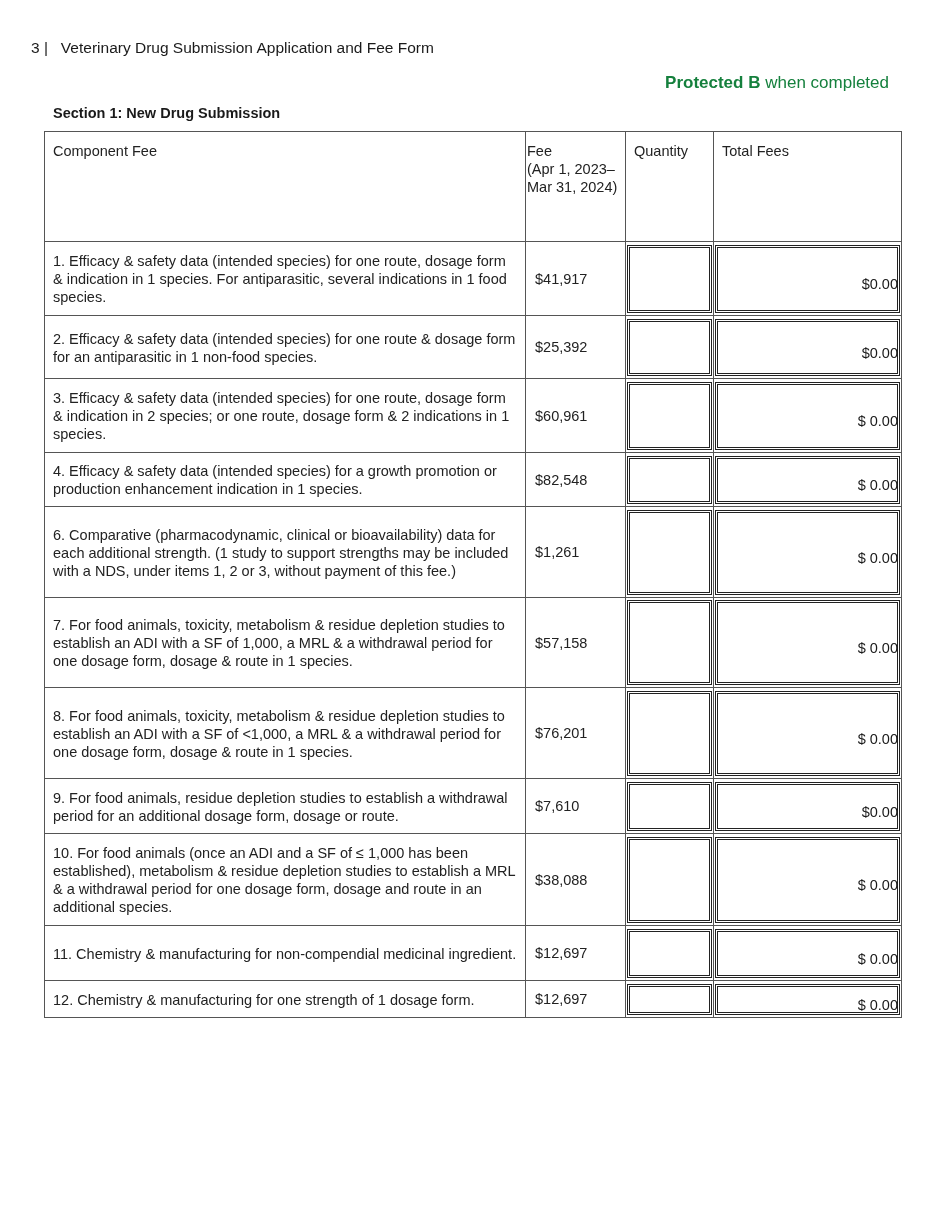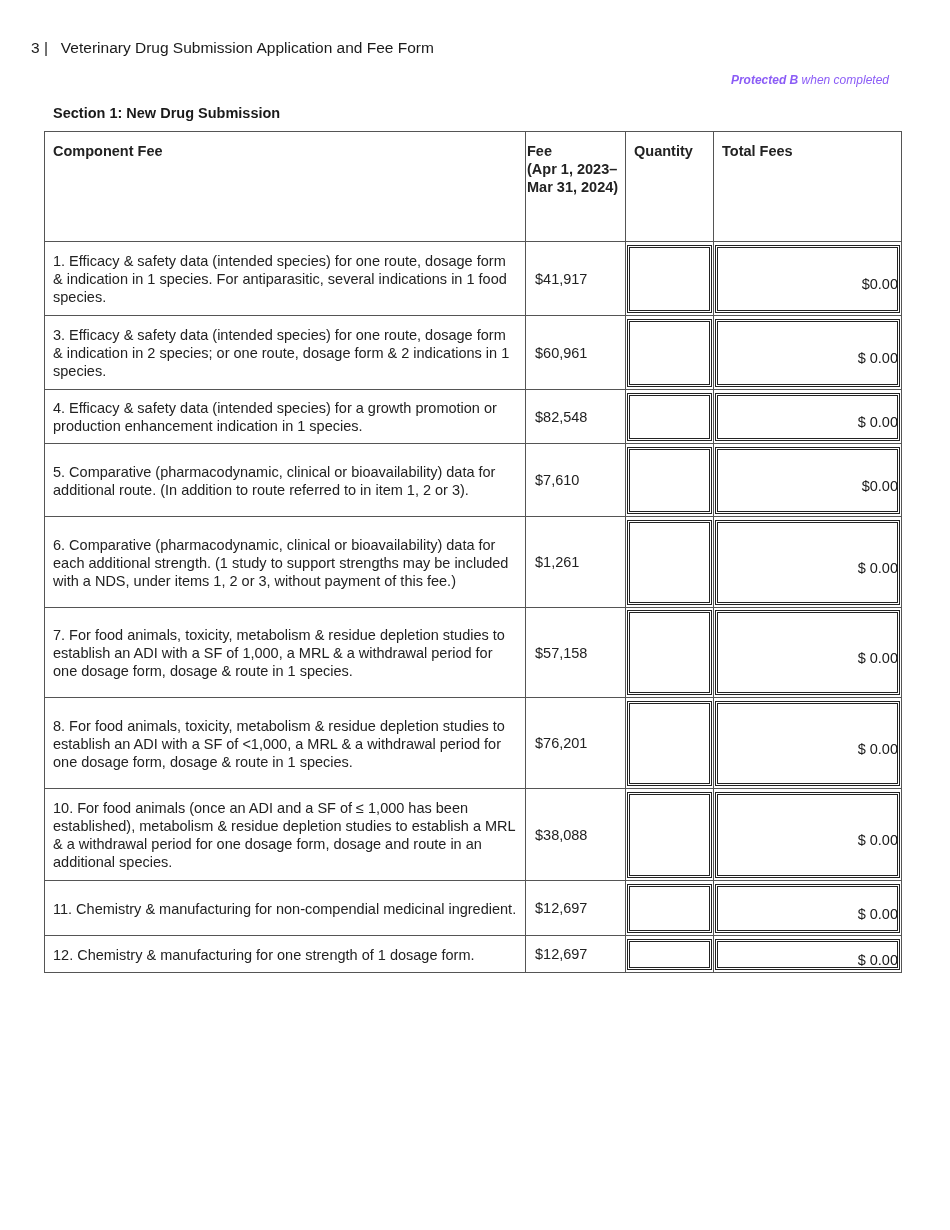--- a/index.html
+++ b/index.html
@@ -20,23 +20,22 @@
       left: 31px;
       top: 39px;
       font-size: 15.5px;
       color: #1a1a1a;
       white-space: pre;
     }
     .protected {
       position: absolute;
       right: 61px;
       top: 73px;
-      font-size: 12px;
-      color: #8b5cf6;
-      font-style: italic;
+      font-size: 17px;
+      color: #15803d;
     }
     .protected b { font-weight: bold; }
     .section-title {
       position: absolute;
       left: 53px;
       top: 105px;
       font-size: 14.5px;
       font-weight: bold;
       color: #1a1a1a;
     }
@@ -50,21 +49,21 @@
       font-size: 14.5px;
       line-height: 18px;
       border: 1px solid #444444;
     }
     table.fees th, table.fees td {
       border: 1px solid #555555;
       vertical-align: top;
       padding: 0;
     }
     table.fees th {
-      font-weight: bold;
+      font-weight: normal;
       text-align: left;
       height: 99px;
       color: #222;
     }
     .th-component { padding: 10px 0 0 8px !important; }
     .th-fee { padding: 10px 0 0 1px !important; }
     .th-qty { padding: 10px 0 0 8px !important; }
     .th-total { padding: 10px 0 0 8px !important; }
 
     td.desc {
@@ -148,20 +147,34 @@
         <input class="qty-input" type="text" value="" style="">
       </div>
     </td>
     <td class="total">
       <div class="field-box" style="height: 68px;">
         <span class="total-val">$0.00</span>
       </div>
     </td>
   </tr>
 
+  <tr style="height: 63px;">
+    <td class="desc">2. Efficacy &amp; safety data (intended species) for one route &amp; dosage form for an antiparasitic in 1 non-food species.</td>
+    <td class="fee">$25,392</td>
+    <td class="qty">
+      <div class="field-box qty-box" style="height: 57px;">
+        <input class="qty-input" type="text" value="" style="">
+      </div>
+    </td>
+    <td class="total">
+      <div class="field-box" style="height: 57px;">
+        <span class="total-val">$0.00</span>
+      </div>
+    </td>
+  </tr>
 
   <tr style="height: 74px;">
     <td class="desc">3. Efficacy &amp; safety data (intended species) for one route, dosage form &amp; indication in 2 species; or one route, dosage form &amp; 2 indications in 1 species.</td>
     <td class="fee">$60,961</td>
     <td class="qty">
       <div class="field-box qty-box" style="height: 68px;">
         <input class="qty-input" type="text" value="" style="">
       </div>
     </td>
     <td class="total">
@@ -179,34 +192,20 @@
         <input class="qty-input" type="text" value="" style="">
       </div>
     </td>
     <td class="total">
       <div class="field-box" style="height: 48px;">
         <span class="total-val">$ 0.00</span>
       </div>
     </td>
   </tr>
 
-  <tr style="height: 73px;">
-    <td class="desc">5. Comparative (pharmacodynamic, clinical or bioavailability) data for additional route. (In addition to route referred to in item 1, 2 or 3).</td>
-    <td class="fee">$7,610</td>
-    <td class="qty">
-      <div class="field-box qty-box" style="height: 67px;">
-        <input class="qty-input" type="text" value="" style="">
-      </div>
-    </td>
-    <td class="total">
-      <div class="field-box" style="height: 67px;">
-        <span class="total-val">$0.00</span>
-      </div>
-    </td>
-  </tr>
 
   <tr style="height: 91px;">
     <td class="desc">6. Comparative (pharmacodynamic, clinical or bioavailability) data for each additional strength. (1 study to support strengths may be included with a NDS, under items 1, 2 or 3, without payment of this fee.)</td>
     <td class="fee">$1,261</td>
     <td class="qty">
       <div class="field-box qty-box" style="height: 85px;">
         <input class="qty-input" type="text" value="" style="">
       </div>
     </td>
     <td class="total">
@@ -239,20 +238,34 @@
         <input class="qty-input" type="text" value="" style="">
       </div>
     </td>
     <td class="total">
       <div class="field-box" style="height: 85px;">
         <span class="total-val">$ 0.00</span>
       </div>
     </td>
   </tr>
 
+  <tr style="height: 55px;">
+    <td class="desc">9. For food animals, residue depletion studies to establish a withdrawal period for an additional dosage form, dosage or route.</td>
+    <td class="fee">$7,610</td>
+    <td class="qty">
+      <div class="field-box qty-box" style="height: 49px;">
+        <input class="qty-input" type="text" value="" style="">
+      </div>
+    </td>
+    <td class="total">
+      <div class="field-box" style="height: 49px;">
+        <span class="total-val">$0.00</span>
+      </div>
+    </td>
+  </tr>
 
   <tr style="height: 92px;">
     <td class="desc">10. For food animals (once an ADI and a SF of ≤ 1,000 has been established), metabolism &amp; residue depletion studies to establish a MRL &amp; a withdrawal period for one dosage form, dosage and route in an additional species.</td>
     <td class="fee">$38,088</td>
     <td class="qty">
       <div class="field-box qty-box" style="height: 86px;">
         <input class="qty-input" type="text" value="" style="">
       </div>
     </td>
     <td class="total">

